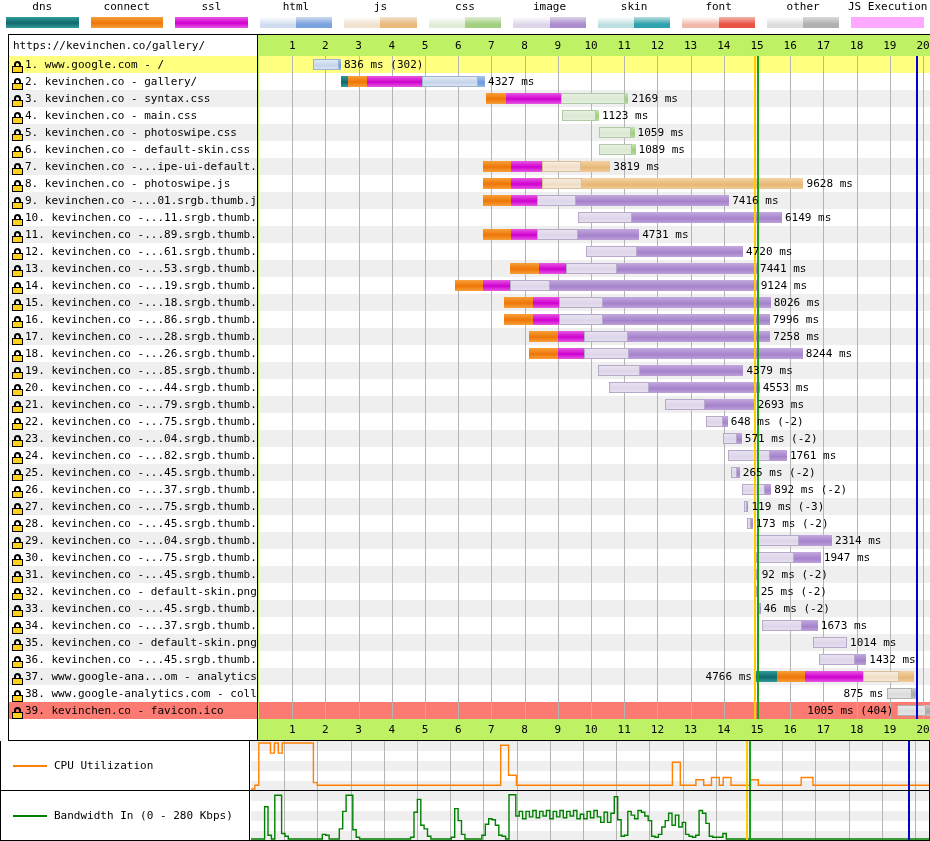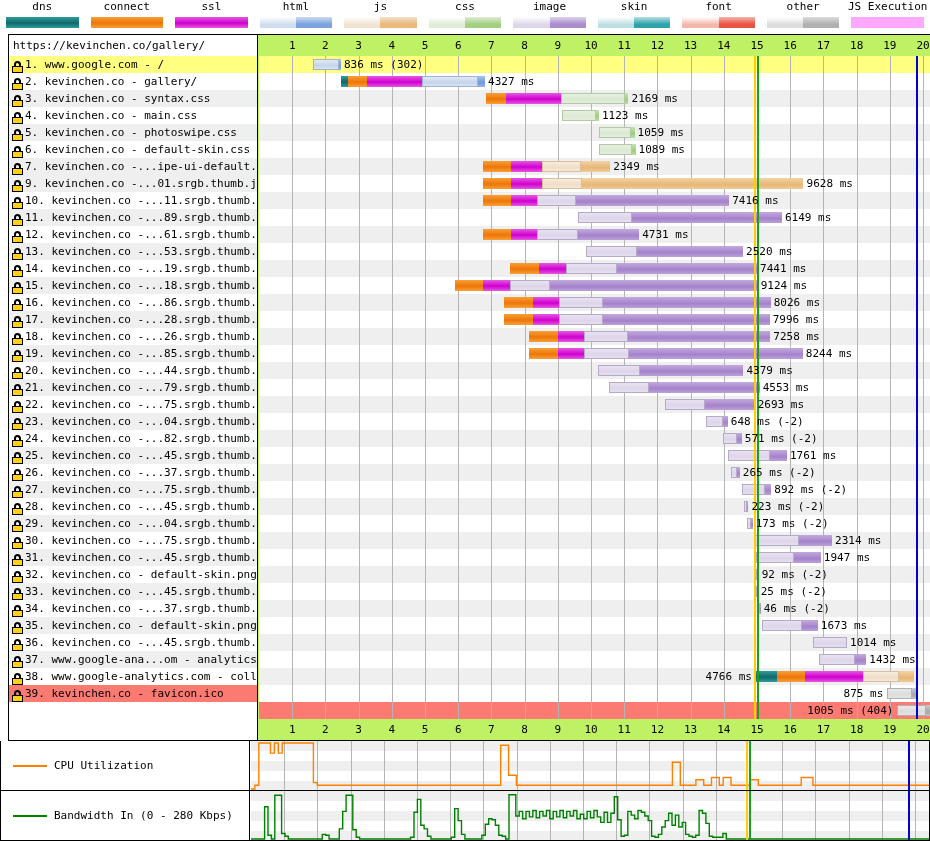--- a/index.html
+++ b/index.html
@@ -289,20 +289,21 @@
         <div id="page-url">https://kevinchen.co/gallery/</div>
       </div>
       <div class="rows" id="label-rows">
           <div class="row hl-yellow"><span class="lock"><span class="shackle"></span><span class="body"></span></span><span class="row-label">1. www.google.com - /</span></div>
           <div class="row even"><span class="lock"><span class="shackle"></span><span class="body"></span></span><span class="row-label">2. kevinchen.co - gallery/</span></div>
           <div class="row odd"><span class="lock"><span class="shackle"></span><span class="body"></span></span><span class="row-label">3. kevinchen.co - syntax.css</span></div>
           <div class="row even"><span class="lock"><span class="shackle"></span><span class="body"></span></span><span class="row-label">4. kevinchen.co - main.css</span></div>
           <div class="row odd"><span class="lock"><span class="shackle"></span><span class="body"></span></span><span class="row-label">5. kevinchen.co - photoswipe.css</span></div>
           <div class="row even"><span class="lock"><span class="shackle"></span><span class="body"></span></span><span class="row-label">6. kevinchen.co - default-skin.css</span></div>
           <div class="row odd"><span class="lock"><span class="shackle"></span><span class="body"></span></span><span class="row-label">7. kevinchen.co -...ipe-ui-default.js</span></div>
+          <div class="row even"><span class="lock"><span class="shackle"></span><span class="body"></span></span><span class="row-label">8. kevinchen.co - photoswipe.js</span></div>
           <div class="row odd"><span class="lock"><span class="shackle"></span><span class="body"></span></span><span class="row-label">9. kevinchen.co -...01.srgb.thumb.jpg</span></div>
           <div class="row even"><span class="lock"><span class="shackle"></span><span class="body"></span></span><span class="row-label">10. kevinchen.co -...11.srgb.thumb.jpg</span></div>
           <div class="row odd"><span class="lock"><span class="shackle"></span><span class="body"></span></span><span class="row-label">11. kevinchen.co -...89.srgb.thumb.jpg</span></div>
           <div class="row even"><span class="lock"><span class="shackle"></span><span class="body"></span></span><span class="row-label">12. kevinchen.co -...61.srgb.thumb.jpg</span></div>
           <div class="row odd"><span class="lock"><span class="shackle"></span><span class="body"></span></span><span class="row-label">13. kevinchen.co -...53.srgb.thumb.jpg</span></div>
           <div class="row even"><span class="lock"><span class="shackle"></span><span class="body"></span></span><span class="row-label">14. kevinchen.co -...19.srgb.thumb.jpg</span></div>
           <div class="row odd"><span class="lock"><span class="shackle"></span><span class="body"></span></span><span class="row-label">15. kevinchen.co -...18.srgb.thumb.jpg</span></div>
           <div class="row even"><span class="lock"><span class="shackle"></span><span class="body"></span></span><span class="row-label">16. kevinchen.co -...86.srgb.thumb.jpg</span></div>
           <div class="row odd"><span class="lock"><span class="shackle"></span><span class="body"></span></span><span class="row-label">17. kevinchen.co -...28.srgb.thumb.jpg</span></div>
           <div class="row even"><span class="lock"><span class="shackle"></span><span class="body"></span></span><span class="row-label">18. kevinchen.co -...26.srgb.thumb.jpg</span></div>
@@ -451,21 +452,21 @@
             <div class="seg ttfb-css" style="width: 89.9083%;"></div>
             <div class="seg dl-css" style="width: 10.0917%;"></div>
           </div>
           <div class="bar-label" style="top: 85px; z-index: 7; left: 379.521px;">1089 ms</div>
           <div class="bar" style="left: 223.788px; top: 105px; width: 127.499px; z-index: 4;">
             <div class="seg connect" style="width: 22.3958%;"></div>
             <div class="seg ssl" style="width: 23.9583%;"></div>
             <div class="seg ttfb-js" style="width: 30.7292%;"></div>
             <div class="seg dl-js" style="width: 22.9167%;"></div>
           </div>
-          <div class="bar-label" style="top: 102px; z-index: 7; left: 354.287px;">2349 ms</div>
+          <div class="bar-label" style="top: 102px; z-index: 7; left: 354.287px;">3819 ms</div>
           <div class="bar" style="left: 223.788px; top: 122px; width: 320.74px; z-index: 4;">
             <div class="seg connect" style="width: 8.90269%;"></div>
             <div class="seg ssl" style="width: 9.52381%;"></div>
             <div class="seg ttfb-js" style="width: 12.6294%;"></div>
             <div class="seg dl-js" style="width: 68.9441%;"></div>
           </div>
           <div class="bar-label" style="top: 119px; z-index: 7; left: 547.528px;">9628 ms</div>
           <div class="bar" style="left: 223.788px; top: 139px; width: 246.366px; z-index: 4;">
             <div class="seg connect" style="width: 11.5903%;"></div>
             <div class="seg ssl" style="width: 10.5121%;"></div>
@@ -482,21 +483,21 @@
             <div class="seg connect" style="width: 18.259%;"></div>
             <div class="seg ssl" style="width: 16.5605%;"></div>
             <div class="seg ttfb-img" style="width: 25.9023%;"></div>
             <div class="seg dl-img" style="width: 39.2781%;"></div>
           </div>
           <div class="bar-label" style="top: 170px; z-index: 7; left: 383.174px;">4731 ms</div>
           <div class="bar" style="left: 327.381px; top: 190px; width: 156.718px; z-index: 4;">
             <div class="seg ttfb-img" style="width: 32.2034%;"></div>
             <div class="seg dl-img" style="width: 67.7966%;"></div>
           </div>
-          <div class="bar-label" style="top: 187px; z-index: 7; left: 487.099px;">2520 ms</div>
+          <div class="bar-label" style="top: 187px; z-index: 7; left: 487.099px;">4720 ms</div>
           <div class="bar" style="left: 251.014px; top: 207px; width: 247.03px; z-index: 4;">
             <div class="seg connect" style="width: 11.5591%;"></div>
             <div class="seg ssl" style="width: 11.1559%;"></div>
             <div class="seg ttfb-img" style="width: 20.4301%;"></div>
             <div class="seg dl-img" style="width: 56.8548%;"></div>
           </div>
           <div class="bar-label" style="top: 204px; z-index: 7; left: 501.044px;">7441 ms</div>
           <div class="bar" style="left: 195.897px; top: 224px; width: 302.811px; z-index: 4;">
             <div class="seg connect" style="width: 9.42982%;"></div>
             <div class="seg ssl" style="width: 8.77193%;"></div>
@@ -569,21 +570,21 @@
           <div class="bar-label" style="top: 408px; z-index: 7; left: 483.778px;">265 ms (-2)</div>
           <div class="bar" style="left: 482.771px; top: 428px; width: 29.5506px; z-index: 4;">
             <div class="seg ttfb-img" style="width: 78.6517%;"></div>
             <div class="seg dl-img" style="width: 21.3483%;"></div>
           </div>
           <div class="bar-label" style="top: 425px; z-index: 7; left: 515.321px;">892 ms (-2)</div>
           <div class="bar" style="left: 485.427px; top: 445px; width: 3.98435px; z-index: 4;">
             <div class="seg ttfb-img" style="width: 75%;"></div>
             <div class="seg dl-img" style="width: 25%;"></div>
           </div>
-          <div class="bar-label" style="top: 442px; z-index: 7; left: 492.411px;">223 ms (-2)</div>
+          <div class="bar-label" style="top: 442px; z-index: 7; left: 492.411px;">119 ms (-3)</div>
           <div class="bar" style="left: 488.083px; top: 462px; width: 5.6445px; z-index: 4;">
             <div class="seg ttfb-img" style="width: 76.4706%;"></div>
             <div class="seg dl-img" style="width: 23.5294%;"></div>
           </div>
           <div class="bar-label" style="top: 459px; z-index: 7; left: 496.728px;">173 ms (-2)</div>
           <div class="bar" style="left: 496.384px; top: 479px; width: 76.6988px; z-index: 4;">
             <div class="seg ttfb-img" style="width: 56.2771%;"></div>
             <div class="seg dl-img" style="width: 43.7229%;"></div>
           </div>
           <div class="bar-label" style="top: 476px; z-index: 7; left: 576.083px;">2314 ms</div>

